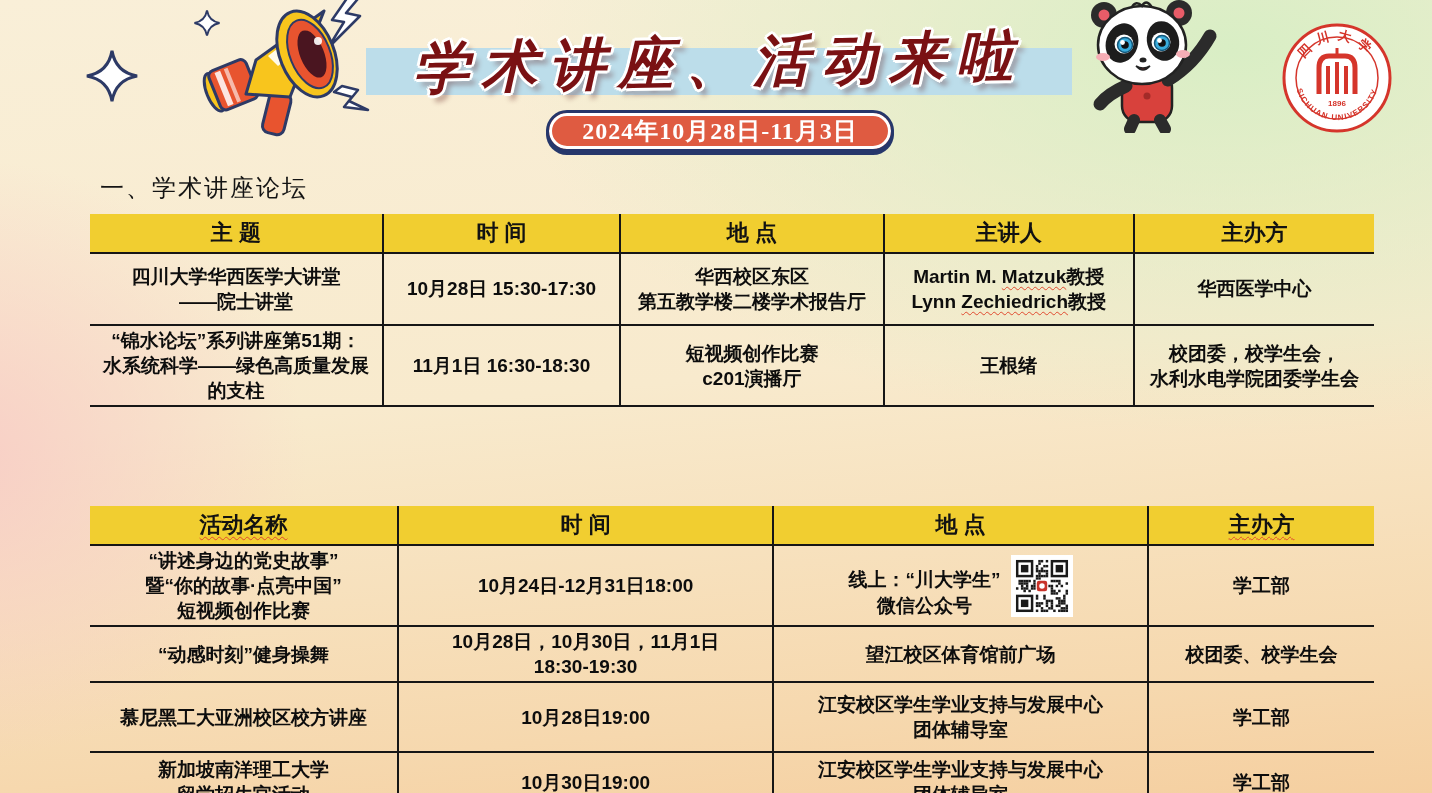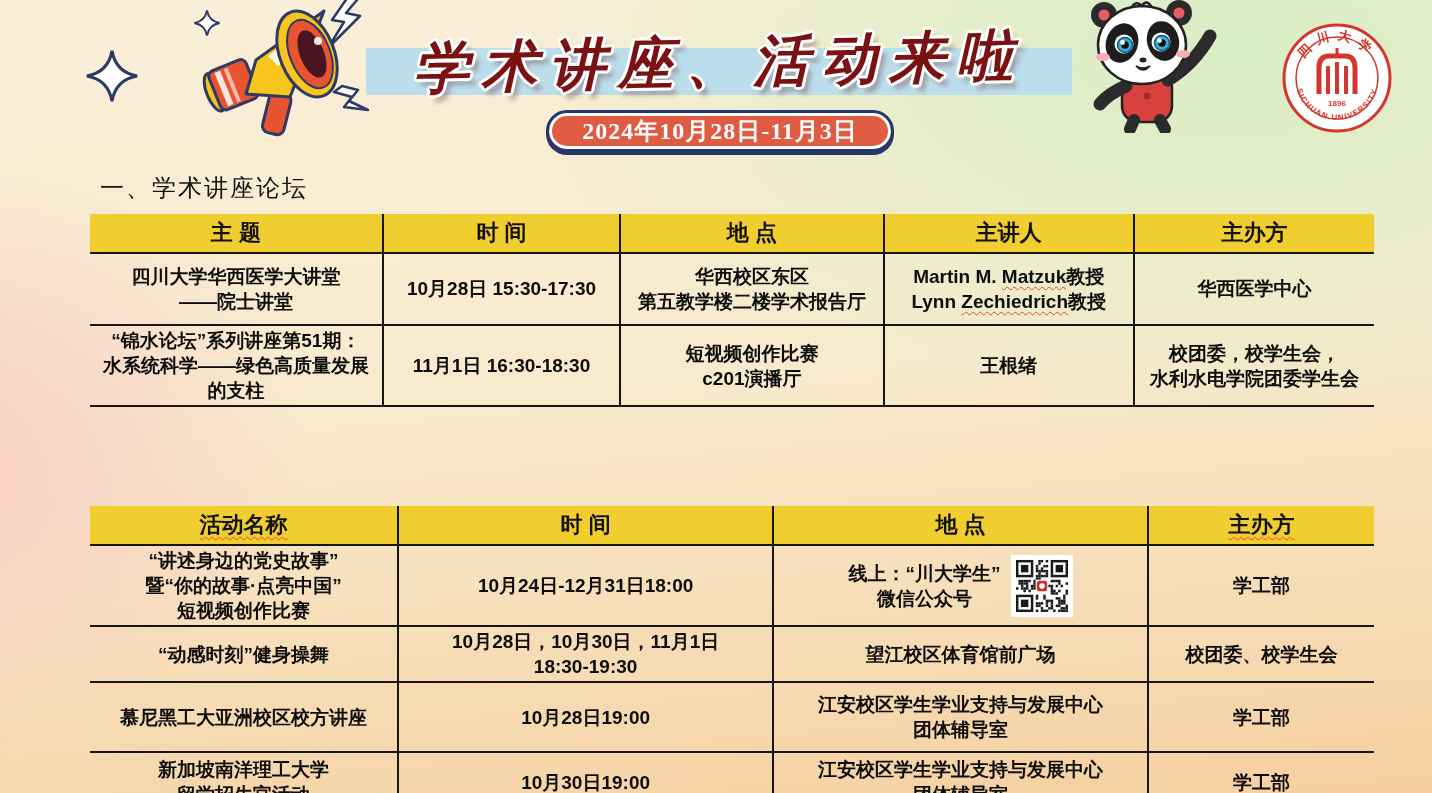--- a/index.html
+++ b/index.html
@@ -41,21 +41,21 @@
   .tbl tbody tr:last-child td{border-bottom:2px solid #161616;}
   .t1 tbody tr:nth-child(1){height:72px;}
   .t1 tbody tr:nth-child(2){height:80px;}
   .t2 tbody tr:nth-child(1){height:80px;}
   .t2 tbody tr:nth-child(2){height:54px;}
   .t2 tbody tr:nth-child(3){height:70px;}
   .t2 tbody tr:nth-child(4){height:60px;}
   .sqh{text-decoration:underline wavy #E04A2F;text-decoration-thickness:1px;text-underline-offset:4px;}
   u.sq{text-decoration:underline wavy #E04A2F;text-decoration-thickness:1px;text-underline-offset:3px;}
   .cin{display:block;}
-  td.qrcell .cin{display:flex;align-items:center;justify-content:center;gap:10px;}
+  td.qrcell .cin{display:flex;align-items:flex-end;justify-content:center;gap:10px;}
   svg.qr{width:62px;height:64px;flex:0 0 auto;display:block;}
 </style>
 </head>
 <body>
 
 <div class="canvas">
 
   <svg class="abs" style="left:86px;top:50px" width="52" height="52" viewBox="0 0 60 60">
     <path d="M30 1 C33 18 42 27 59 30 C42 33 33 42 30 59 C27 42 18 33 1 30 C18 27 27 18 30 1 Z" fill="#ffffff" stroke="#2D3A66" stroke-width="3.5"></path>
   </svg>

